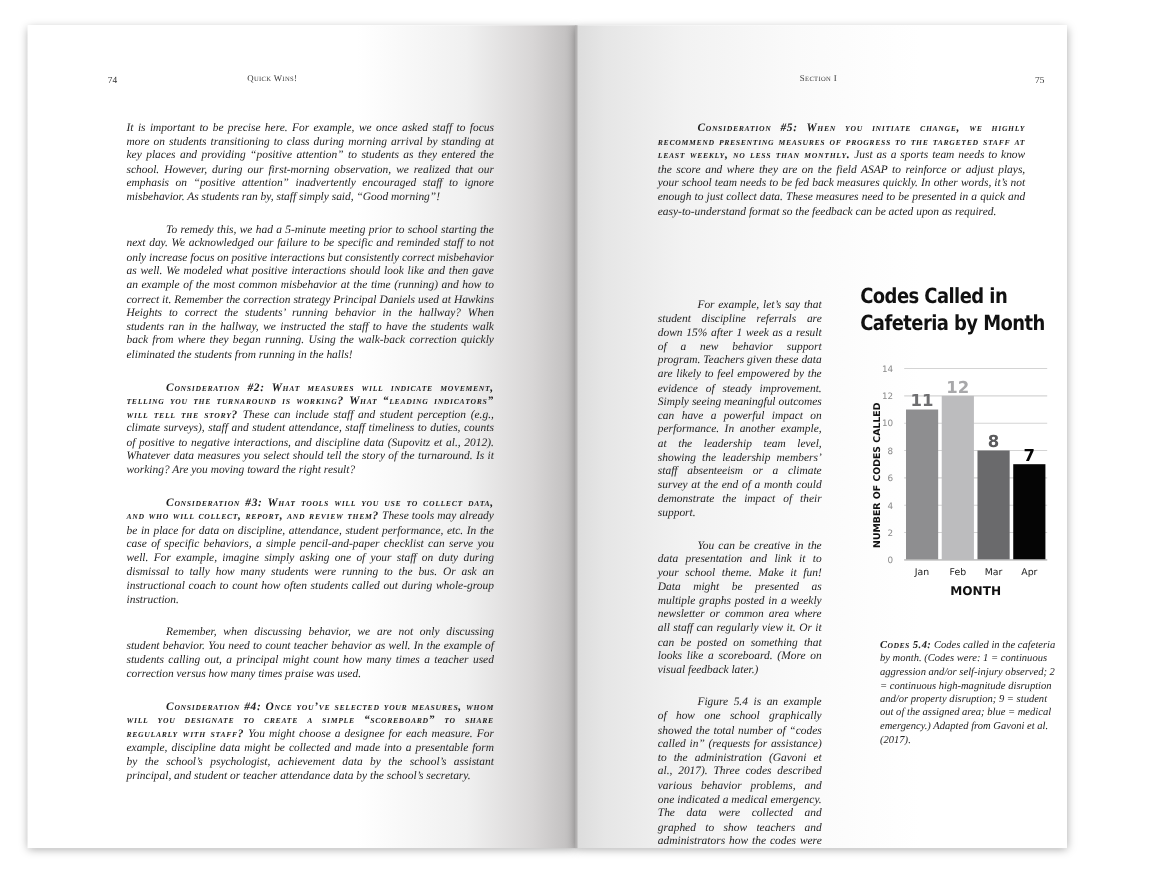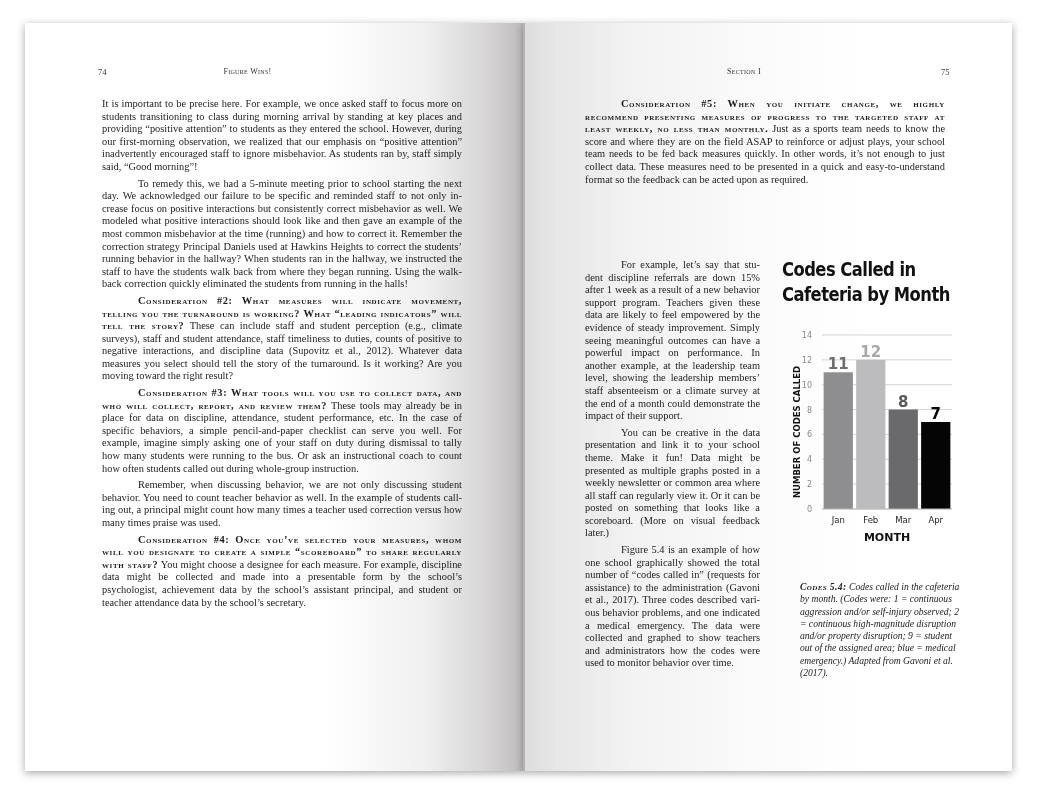--- a/index.html
+++ b/index.html
@@ -1,41 +1,41 @@
 <!DOCTYPE html>
 <html><head>
 <meta charset="utf-8">
 <style>
   html, body { margin:0; padding:0; }
   body { width:1050px; height:799px; background:#ffffff; position:relative; overflow:hidden;
          font-family:"Liberation Serif","DejaVu Serif",serif; color:#1a1a1a; }
   .page { position:absolute; top:23px; height:748px; box-shadow:0 2px 8px rgba(0,0,0,0.35); overflow:hidden; }
   .page-left { left:25px; width:499px;
     background:linear-gradient(to right,#ffffff 0%,#ffffff 60%,#f0f0f0 80%,#d8d6d6 92%,#c4c2c2 98%,#b8b6b6 100%); }
-  .page-right { left:524px; width:488px;
+  .page-right { left:524px; width:446px;
     background:linear-gradient(to right,#dcdcdc 0%,#e6e6e6 6%,#f2f2f2 22%,#fafafa 45%,#ffffff 70%,#ffffff 100%); }
   .spine { position:absolute; left:523px; top:23px; width:2px; height:748px; background:#b4b2b2; }
   .running-head { position:absolute; top:44px; font-size:8px; color:#333; letter-spacing:0.3px; font-variant:small-caps; }
   .folio { position:absolute; top:44px; font-size:8.5px; color:#333; }
   .text { position:absolute; font-size:10.4px; line-height:12.6px; text-align:justify; hyphens:manual; color:#1c1c1c; }
-  .text p { margin:4px; }
+  .text p { margin:17px;font-style:italic; }
   .text p.indent { text-indent:36px; }
   .sc { font-variant:small-caps; font-weight:bold; letter-spacing:0.6px; }
   .chart-wrap { position:absolute; left:258px; top:234px; width:180px; }
   .chart-title { font-family:"DejaVu Sans","Liberation Sans",sans-serif; font-weight:bold; font-size:19px; line-height:25px; color:#111; letter-spacing:-0.6px; transform:scaleX(0.86); transform-origin:left; white-space:nowrap; }
   .caption { position:absolute; left:276px; top:558px; width:160px; font-style:italic; font-size:9.6px; line-height:12.3px; color:#222; }
   .caption .fig { font-weight:bold; font-variant:small-caps; letter-spacing:0.4px; }
   svg text { font-family:"DejaVu Sans","Liberation Sans",sans-serif; }
 </style>
 </head>
 <body>
 
 <div class="page page-left">
   <div class="folio" style="left:73px;text-align:center;">74</div>
-  <div class="running-head" style="left:0; width:445px; text-align:center;">Figure Wins!</div>
+  <div class="running-head" style="left:0; width:445px; text-align:center;">Quick Wins!</div>
   <div class="text" id="left-body" style="left:73px; top:71px; width:368px;">
       <p><span>It is important to be precise here. For example, we once asked staff to focus more on students transitioning to class during morning arrival by standing at key places and providing “positive attention” to students as they entered the school. However, during our first-morning observation, we realized that our emphasis on “positive at­tention” inadvertently encouraged staff to ignore misbehavior. As students ran by, staff simply said, “Good morning”!</span></p>
       <p class="indent"><span>To remedy this, we had a 5-minute meeting prior to school starting the next day. We acknowledged our failure to be specific and reminded staff to not only in­crease focus on positive interactions but consistently correct misbehavior as well. We modeled what positive interactions should look like and then gave an example of the most common misbehavior at the time (running) and how to correct it. Remember the correction strategy Principal Daniels used at Hawkins Heights to correct the students’ running behavior in the hallway? When students ran in the hallway, we instructed the staff to have the students walk back from where they began running. Using the walk-back correction quickly eliminated the students from running in the halls!</span></p>
       <p class="indent"><span class="sc">Consideration #2: What measures will indicate movement, telling you the turnaround is working? What “leading indica­tors” will tell the story?</span><span> These can include staff and student perception (e.g., climate surveys), staff and student attendance, staff timeliness to duties, counts of positive to negative interactions, and discipline data (Supovitz et al., 2012). Whatever data measures you select should tell the story of the turnaround. Is it work­ing? Are you moving toward the right result?</span></p>
       <p class="indent"><span class="sc">Consideration #3: What tools will you use to collect data, and who will collect, report, and review them?</span><span> These tools may al­ready be in place for data on discipline, attendance, student performance, etc. In the case of specific behaviors, a simple pencil-and-paper checklist can serve you well. For example, imagine simply asking one of your staff on duty during dismissal to tally how many students were running to the bus. Or ask an instructional coach to count how often students called out during whole-group instruction.</span></p>
       <p class="indent"><span>Remember, when discussing behavior, we are not only discussing student behavior. You need to count teacher behavior as well. In the example of students call­ing out, a principal might count how many times a teacher used correction versus how many times praise was used.</span></p>
       <p class="indent"><span class="sc">Consideration #4: Once you’ve selected your measures, whom will you designate to create a simple “scoreboard” to share regularly with staff?</span><span> You might choose a designee for each measure. For example, discipline data might be collected and made into a presentable form by the school’s psychologist, achievement data by the school’s assistant principal, and student or teacher attendance data by the school’s secretary.</span></p>
     </div>
 </div>
 

